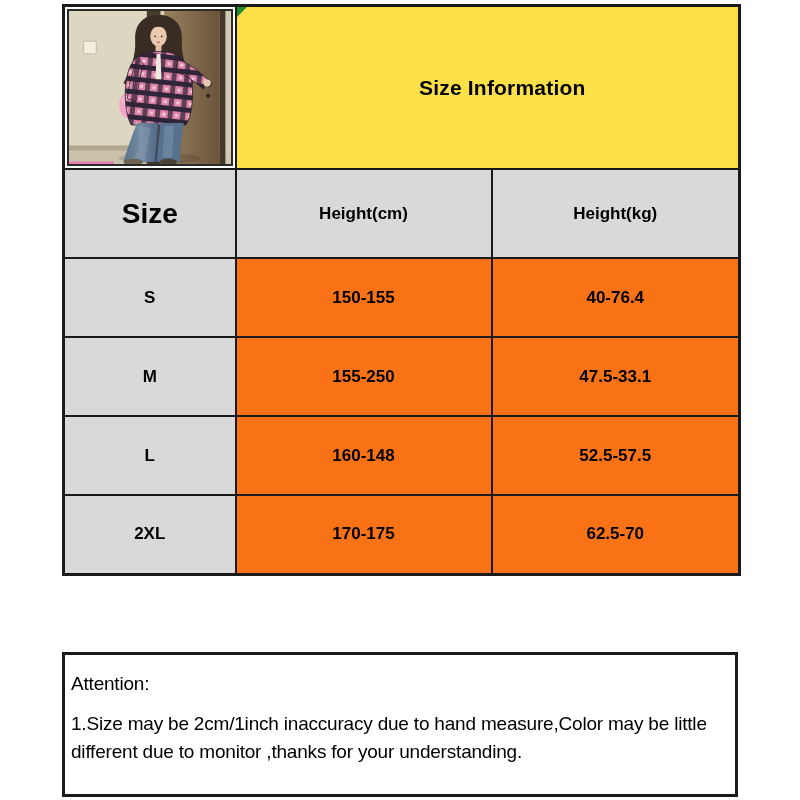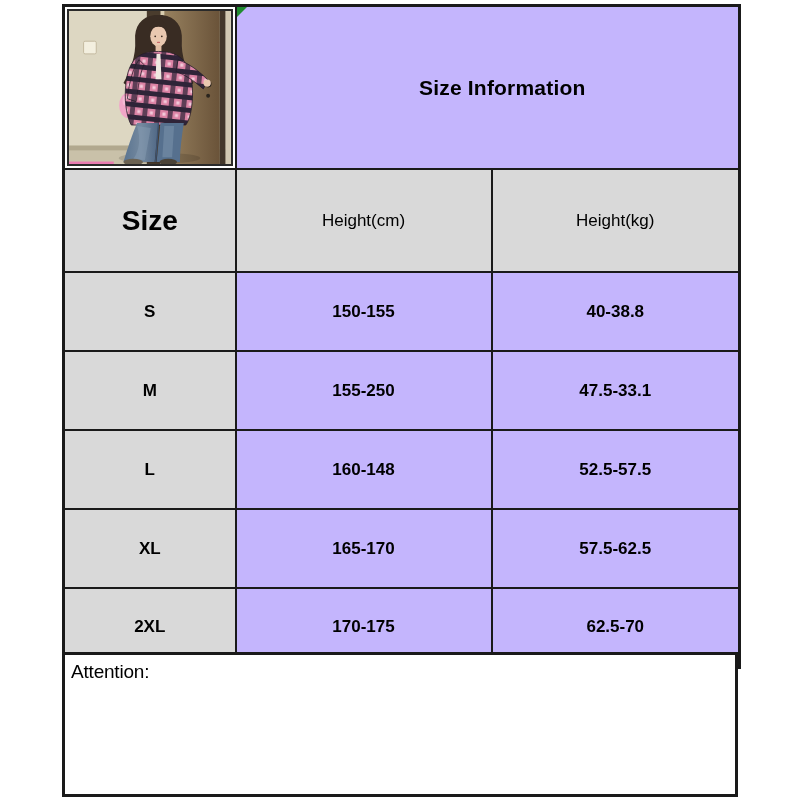--- a/index.html
+++ b/index.html
@@ -12,46 +12,46 @@
     position:absolute; left:62px; top:4px; width:676px;
     border-collapse:collapse; table-layout:fixed;
     border:3px solid #1a1a1a;
   }
   table.size-table td { border:2px solid #1a1a1a; text-align:center; vertical-align:middle; }
   col.c1 { width:172px; }
   col.c2 { width:256px; }
   col.c3 { width:248px; }
 
   tr.photo-row    { height:163px; }
-  tr.header-row   { height:103px; }
+  tr.header-row   { height:89px; }
   tr.data-row     { height:79px; }
 
   td.photo-cell { background:#ffffff; padding:2px; }
   .photo-frame { width:100%; height:157px; border:2px solid #2a2a2a; background:#ddd7c2; position:relative; overflow:hidden; }
   .photo-frame svg { display:block; width:100%; height:100%; }
 
-  td.title-cell { background:#c4b5fd; position:relative;padding-left:30px; }
+  td.title-cell { background:#fde047; position:relative;padding-left:30px; }
   .title-text { font-size:21px; font-weight:bold; color:#000; letter-spacing:0.2px; }
   .corner-marker {
     position:absolute; left:0; top:0; width:0; height:0;
     border-top:10px solid #1f8c2f; border-right:10px solid transparent;
   }
 
   td.head-size   { background:#d9d9d9; font-size:28px; font-weight:bold; color:#000; }
-  td.head-col    { background:#d9d9d9; font-size:17px; font-weight:normal; color:#000; }
+  td.head-col    { background:#d9d9d9; font-size:17px; font-weight:bold; color:#000; }
   td.cell-size   { background:#d9d9d9; font-size:17px; font-weight:bold; color:#000; }
-  td.cell-value  { background:#c4b5fd; font-size:17px; font-weight:bold; color:#000; }
+  td.cell-value  { background:#f97316; font-size:17px; font-weight:bold; color:#000; }
 
   .attention-box {
     position:absolute; left:62px; top:652px; width:676px; height:145px;
     background:#ffffff; border:3px solid #1a1a1a;
     padding:3px 6px 0 6px;
     font-size:19px; line-height:28px; color:#000; letter-spacing:-0.2px;
   }
-  .attention-box div { text-align:left; }
+  .attention-box div { text-align:left;margin-top:12px; }
 </style>
 </head>
 <body>
 
 <div class="canvas">
 
   <table class="size-table">
     <colgroup>
         <col class="c1">
         <col class="c2">
@@ -148,42 +148,38 @@
 
     <tr class="header-row">
       <td class="head-size">Size</td>
       <td class="head-col">Height(cm)</td>
       <td class="head-col">Height(kg)</td>
     </tr>
 
     <tr class="data-row">
       <td class="cell-size">S</td>
       <td class="cell-value">150-155</td>
-      <td class="cell-value">40-38.8</td>
+      <td class="cell-value">40-76.4</td>
     </tr>
     <tr class="data-row">
       <td class="cell-size">M</td>
       <td class="cell-value">155-250</td>
       <td class="cell-value">47.5-33.1</td>
     </tr>
     <tr class="data-row">
       <td class="cell-size">L</td>
       <td class="cell-value">160-148</td>
       <td class="cell-value">52.5-57.5</td>
     </tr>
     <tr class="data-row">
-      <td class="cell-size">XL</td>
-      <td class="cell-value">165-170</td>
-      <td class="cell-value">57.5-62.5</td>
-    </tr>
-    <tr class="data-row">
       <td class="cell-size">2XL</td>
       <td class="cell-value">170-175</td>
       <td class="cell-value">62.5-70</td>
     </tr>
   </tbody>
     </table>
 
   <div class="attention-box">
     <div>Attention:</div>
+    <div>1.Size may be 2cm/1inch inaccuracy due to hand measure,Color may be little different due to monitor ,thanks for your understanding.</div>
   </div>
 
 </div>
 
 </body></html>

